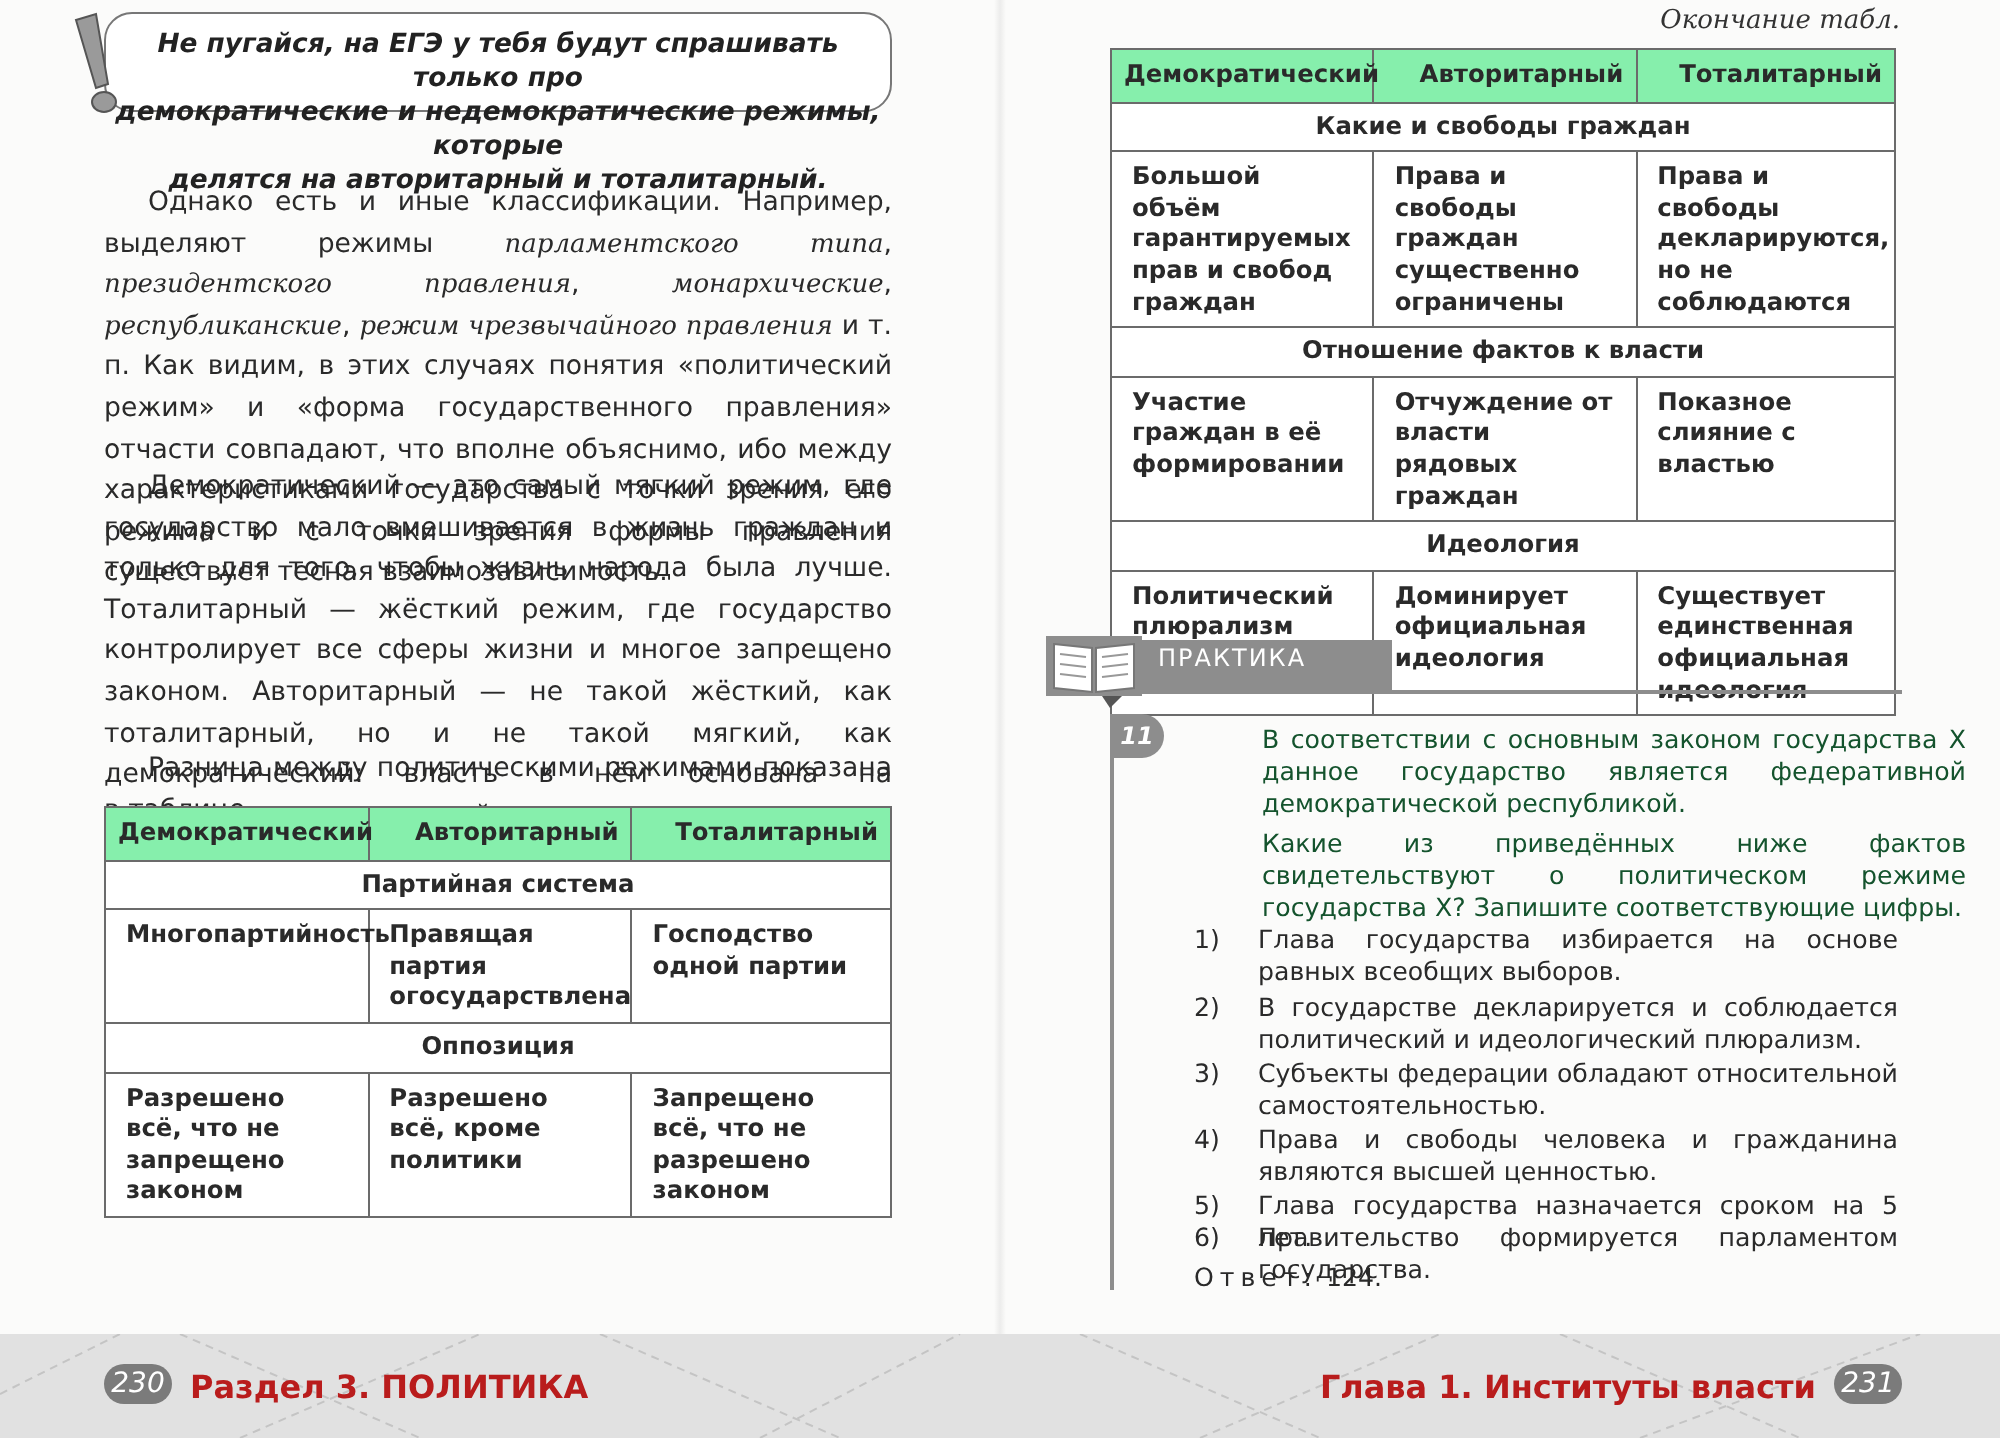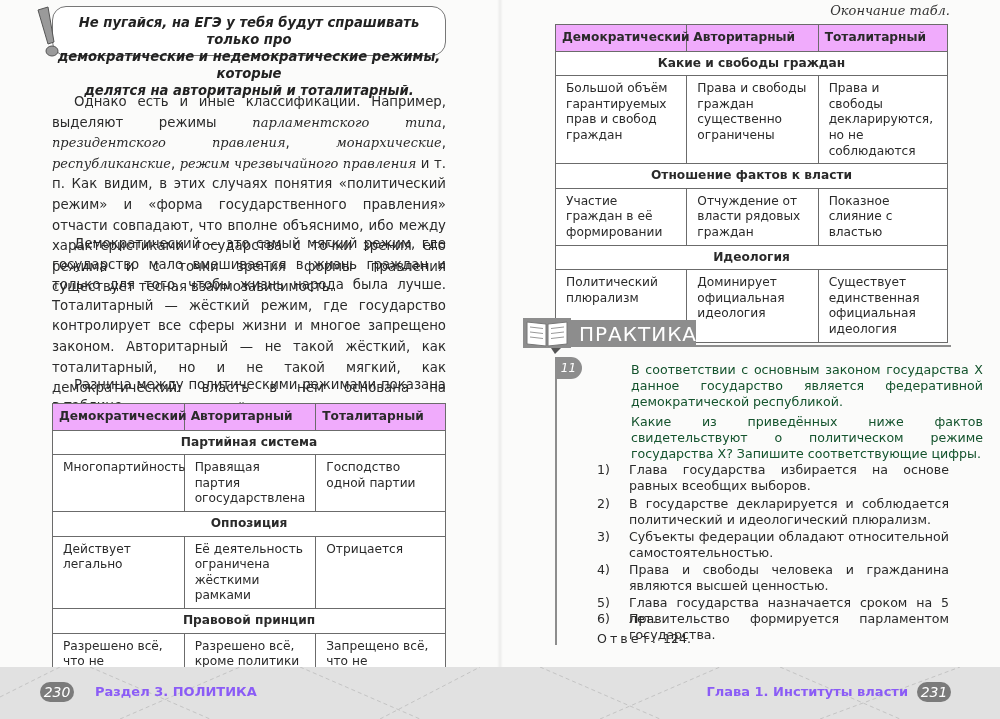--- a/index.html
+++ b/index.html
@@ -22,58 +22,58 @@
     
     .para { position: absolute; left: 52px; width: 394px; font-size: 13.3px; line-height: 20.6px;
       text-align: justify; color: #2a2a2a; }
     .para .indent { display: inline-block; width: 22px; }
     .para i { font-family: "DejaVu Serif", serif; font-style: italic; font-size: 13px; }
 
     
     table.regime { position: absolute; border-collapse: collapse; table-layout: fixed;
       font-size: 12.2px; line-height: 15.6px; color: #2a2a2a; background: #fff; }
     table.regime td, table.regime th { border: 1px solid #6b6b6b; vertical-align: top;
-      padding: 5px 10px 4px 10px; text-align: left; font-weight: normal; }
-    table.regime th { background: #f0abfc; font-weight: bold; text-align: left; padding: 5px 6px; margin-left: 20px; }
+      padding: 5px 10px 4px 10px; text-align: left; font-weight: bold; }
+    table.regime th { background: #86efac; font-weight: bold; text-align: right; padding: 5px 6px; margin-left: 20px; }
     table.regime td.sec { text-align: center; font-weight: bold; padding: 4px 6px; }
     table.left-table { left: 52px; top: 403px; width: 394px; }
     table.right-table { left: 555px; top: 24px; width: 393px; }
 
     .ending { position: absolute; right: 50px; top: 3px; font-size: 13px; font-style: italic;
       font-family: "DejaVu Serif", serif; color: #333; }
 
     
     .practice { position: absolute; left: 521px; top: 314px; width: 430px; height: 32px; }
     .practice-bar { position: absolute; left: 50px; top: 6px; width: 125px; height: 26px; background: #8d8d8d; }
     .practice-line { position: absolute; left: 50px; top: 31px; width: 380px; height: 1.5px; background: #8d8d8d; }
-    .practice-title { position: absolute; left: 58px; top: 8px; font-size: 20px; color: #fff; letter-spacing: 1px;
+    .practice-title { position: absolute; left: 58px; top: 8px; font-size: 12px; color: #fff; letter-spacing: 1px;
       font-family: "DejaVu Sans", sans-serif; }
     .book-icon { position: absolute; left: 0; top: 0; width: 52px; height: 40px; }
 
     .task-line { position: absolute; left: 555px; top: 360px; width: 1.5px; height: 285px; background: #8d8d8d; }
     .task-num { position: absolute; left: 555px; top: 357px; width: 27px; height: 22px; background: #8d8d8d;
-      border-radius: 0 11px 11px 0; color: #fff; font-size: 12px; font-style: italic; font-weight: normal;
+      border-radius: 0 11px 11px 0; color: #fff; font-size: 12px; font-style: italic; font-weight: bold;
       text-align: center; line-height: 22px; }
 
     .task { position: absolute; left: 631px; width: 352px; font-size: 12.6px; line-height: 16px;
       text-align: justify; color: #14532d; }
     .opt { position: absolute; left: 597px; width: 352px; font-size: 12.6px; line-height: 16px; color: #2a2a2a; }
     .opt .n { position: absolute; left: 0; top: 0; width: 20px; }
     .opt .t { display: block; margin-left: 32px; text-align: justify; }
     .answer { position: absolute; left: 597px; top: 631px; font-size: 12.6px; color: #2a2a2a; }
     .answer .lbl { letter-spacing: 3px; }
 
     
     .footer { position: absolute; left: 0; top: 667px; width: 1000px; height: 52px; background: #e1e1e1; overflow: hidden; }
     .footer svg { position: absolute; left: 0; top: 0; }
     .pnum { position: absolute; top: 682px; width: 34px; height: 20px; background: #7b7b7b; border-radius: 10px;
       color: #fff; font-size: 14px; font-style: italic; text-align: center; line-height: 20px; }
-    .pnum-left { left: 40px; text-align: center; }
+    .pnum-left { left: 52px; text-align: center; }
     .pnum-right { left: 917px; }
-    .ftext { position: absolute; top: 684px; font-size: 13px; font-weight: bold; color: #8b5cf6; }
+    .ftext { position: absolute; top: 684px; font-size: 16px; font-weight: bold; color: #b91c1c; }
     .ftext-left { left: 95px; }
     .ftext-right { right: 92px; }
   </style>
 </head>
 <body>
 
 <div class="page page-left">
 
   <div class="callout">
     <div class="callout-text">
@@ -114,28 +114,20 @@
     <tr>
           <td colspan="3" class="sec">Партийная система</td>
         </tr>
     <tr>
       <td>Многопартийность</td>
       <td>Правящая партия огосударствлена</td>
       <td>Господство одной партии</td>
     </tr>
     <tr>
           <td colspan="3" class="sec">Оппозиция</td>
-        </tr>
-    <tr>
-      <td>Действует легально</td>
-      <td>Её деятельность ограничена жёсткими рамками</td>
-      <td>Отрицается</td>
-    </tr>
-    <tr>
-          <td colspan="3" class="sec">Правовой принцип</td>
         </tr>
     <tr>
       <td>Разрешено всё, что не запрещено законом</td>
       <td>Разрешено всё, кроме политики</td>
       <td>Запрещено всё, что не разрешено законом</td>
     </tr>
   </tbody>
     </table>
 </div>
 

